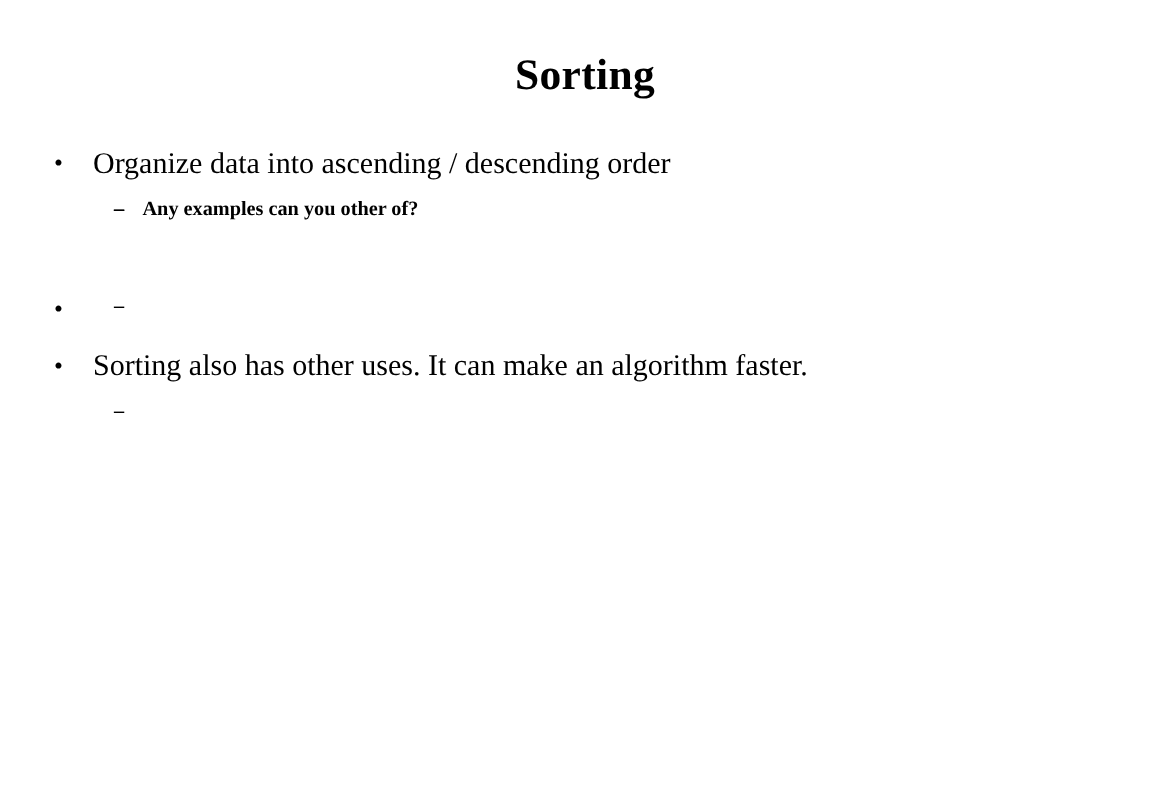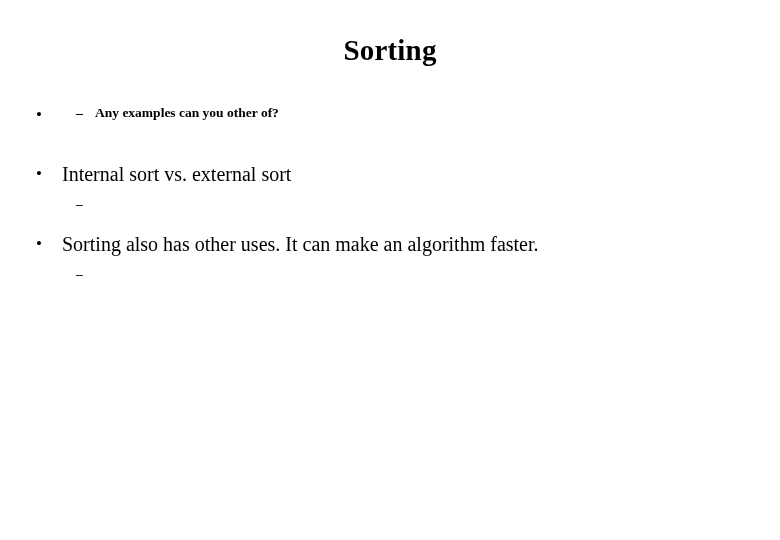--- a/index.html
+++ b/index.html
@@ -92,36 +92,36 @@
 
 <div class="slide">
 
   <div class="slide-title">Sorting</div>
 
   <div class="body-area">
 
     <div class="bullet-group">
       <div class="bullet-l1">
         <span class="marker">•</span>
+        <span>Organize data into ascending / descending order</span>
       </div>
       <div class="bullet-l2 sub-first">
         <span class="marker">–</span>
       </div>
       <div class="bullet-l2">
         <span class="marker">–</span>
         <span>Any examples can you other of?</span>
       </div>
     </div>
 
     <div class="gap-after-group"></div>
 
     <div class="bullet-group">
       <div class="bullet-l1">
         <span class="marker">•</span>
-        <span>Internal sort vs. external sort</span>
       </div>
       <div class="bullet-l2 sub-first">
         <span class="marker">–</span>
       </div>
     </div>
 
     <div class="gap-after-group"></div>
 
     <div class="bullet-group">
       <div class="bullet-l1">

